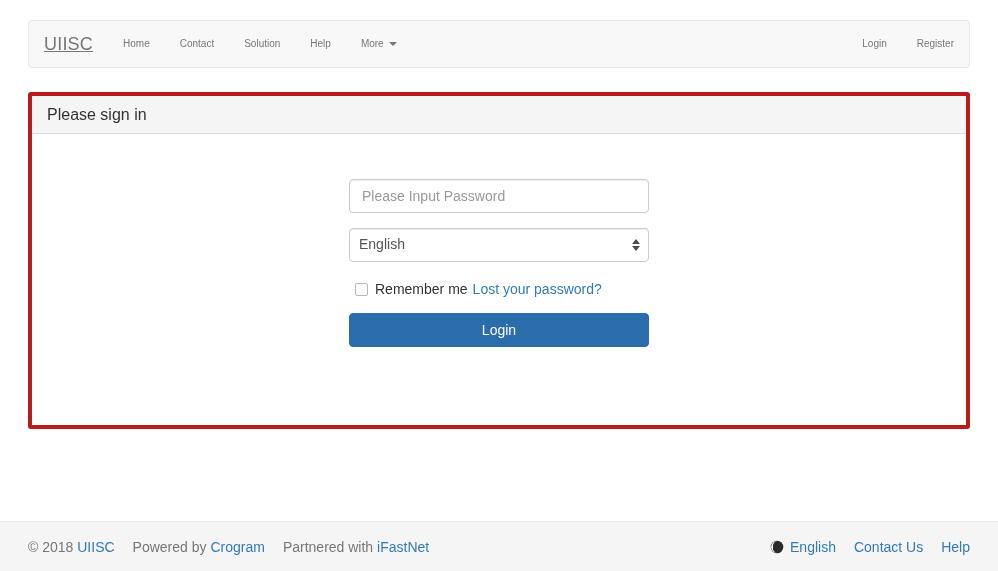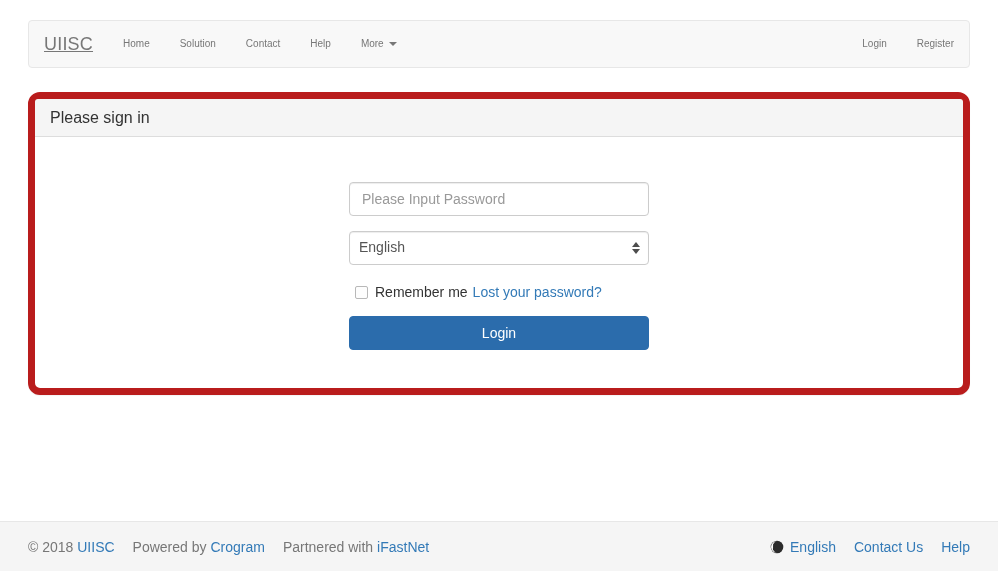--- a/index.html
+++ b/index.html
@@ -76,24 +76,24 @@
     border-right: 4px solid transparent;
     border-top: 4px solid #777777;
   }
 
   
   .panel {
     position: absolute;
     left: 28px;
     top: 92px;
     width: 942px;
-    height: 303px;
+    height: 337px;
     background: #ffffff;
-    border: 7px solid #b91c1c;
-    border-radius: 12px;
+    border: 4px solid #b91c1c;
+    border-radius: 3px;
     box-shadow: 0 1px 1px rgba(0,0,0,.05);
   }
   .panel-heading {
     height: 38px;
     background: #f5f5f5;
     border-bottom: 1px solid #dddddd;
     border-radius: 3px 3px 0 0;
     padding: 0 15px;
     display: flex;
     align-items: center;
@@ -245,22 +245,22 @@
 </style>
 </head>
 <body>
 
 <div class="page">
 
   <nav class="navbar">
     <div class="navbar-left">
       <a class="brand" href="#">UIISC</a>
       <a class="nav-link" href="#">Home</a>
+      <a class="nav-link" href="#">Contact</a>
       <a class="nav-link" href="#">Solution</a>
-      <a class="nav-link" href="#">Contact</a>
       <a class="nav-link" href="#">Help</a>
       <a class="nav-link more" href="#"><span>More</span><span class="caret-down"></span></a>
     </div>
     <div class="navbar-right">
       <a class="nav-link" href="#">Login</a>
       <a class="nav-link" href="#">Register</a>
     </div>
   </nav>
 
   <section class="panel">

